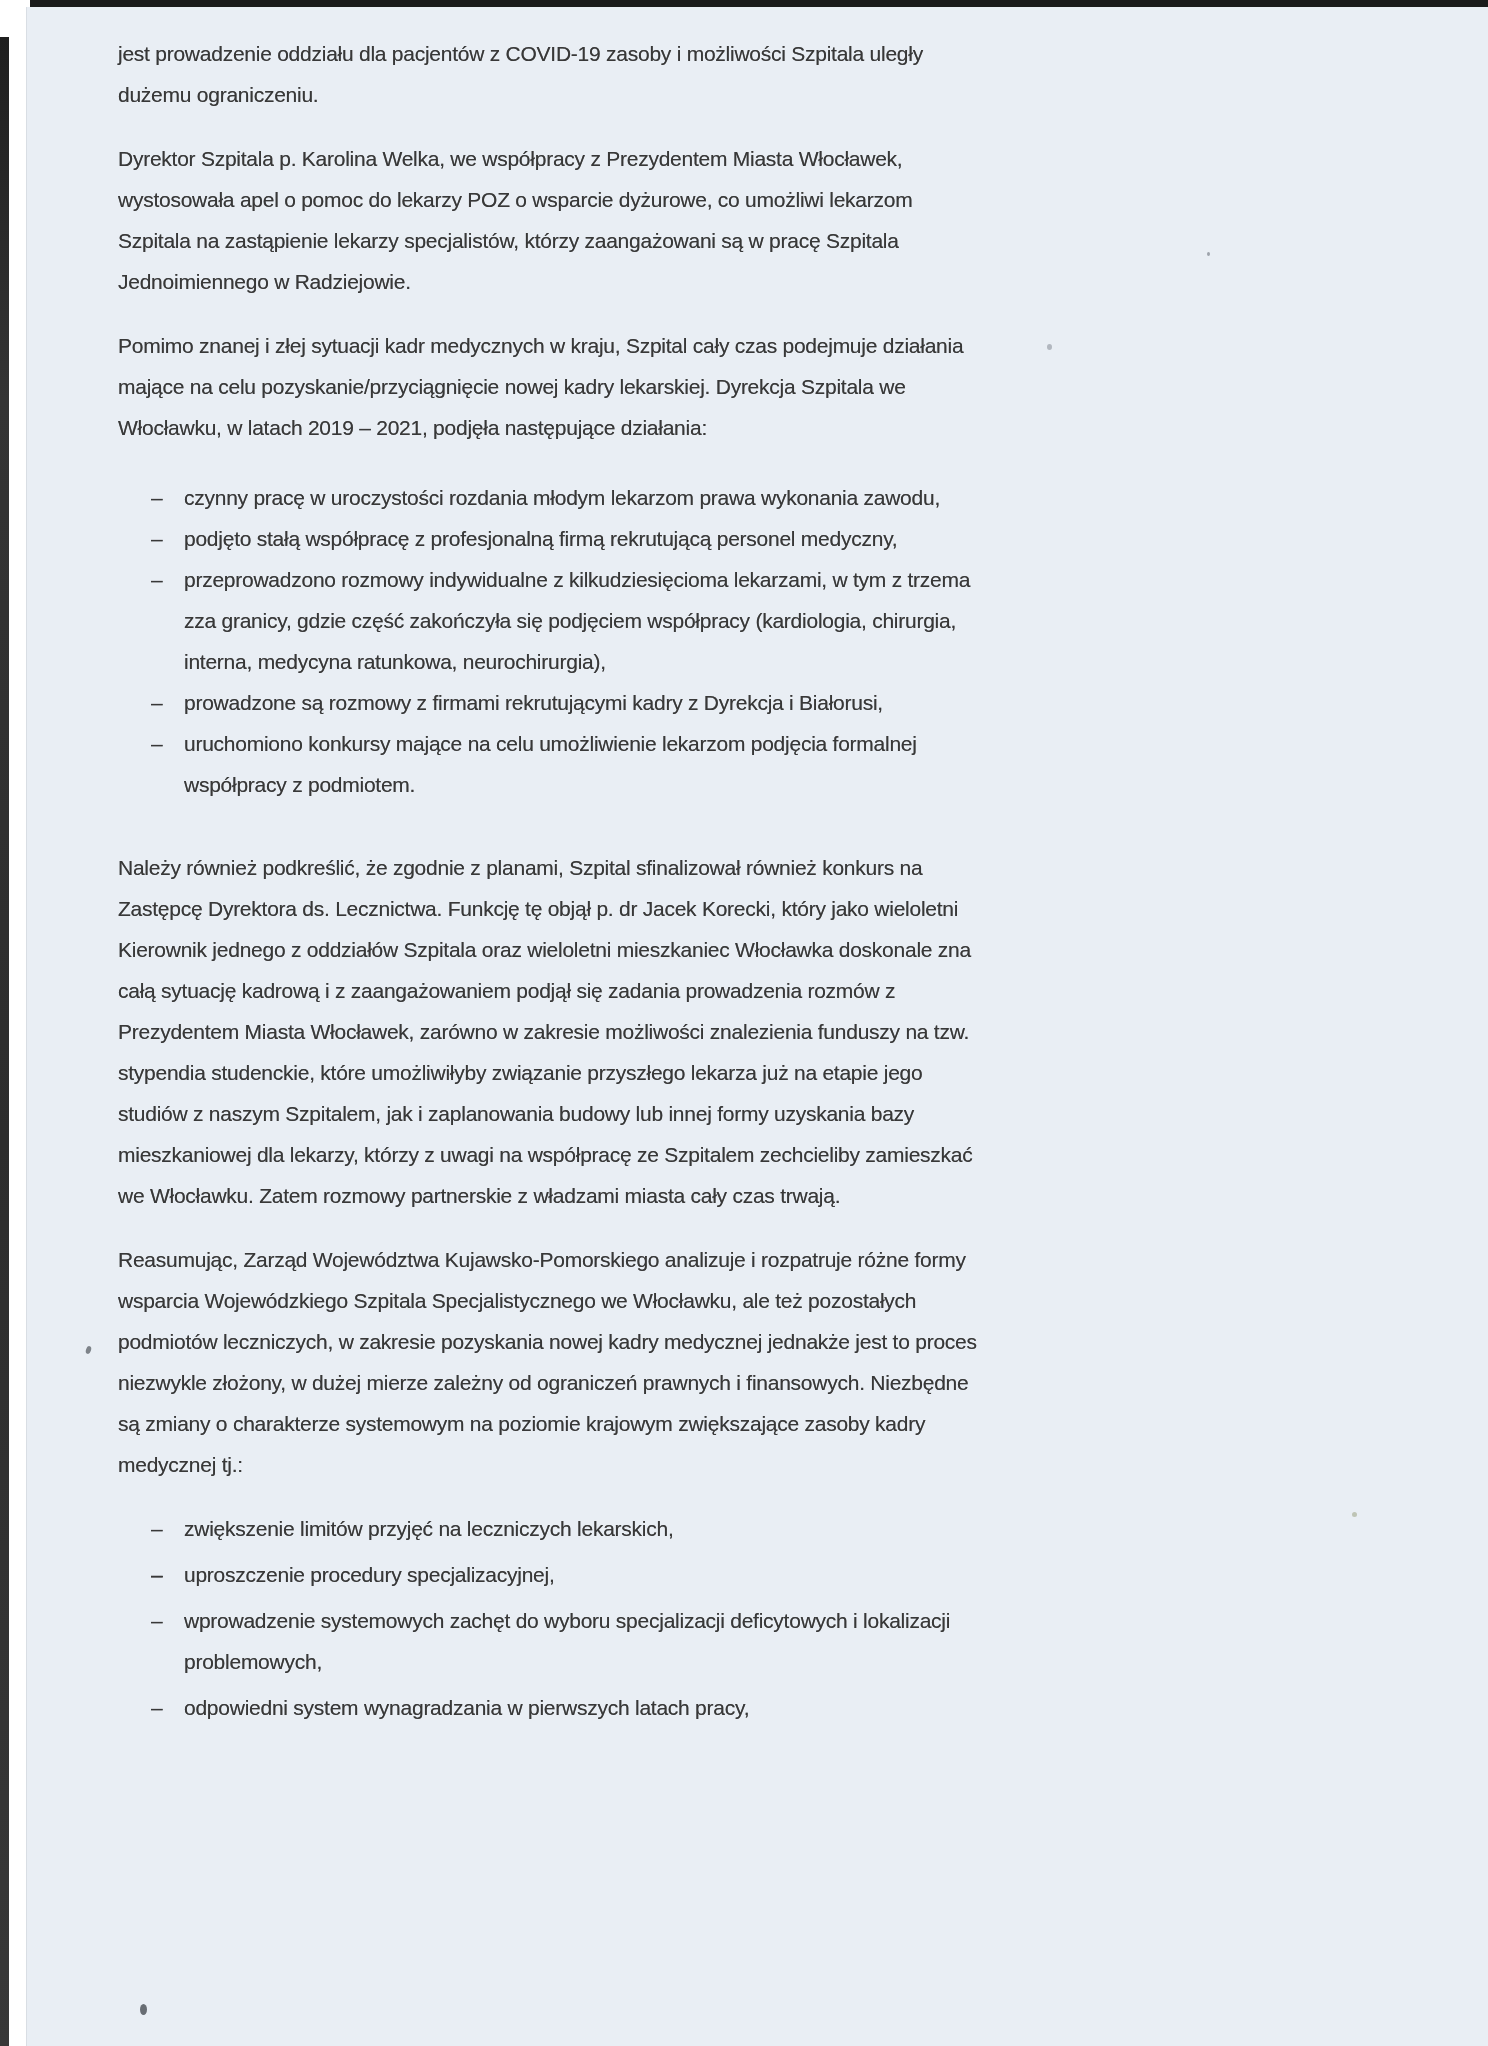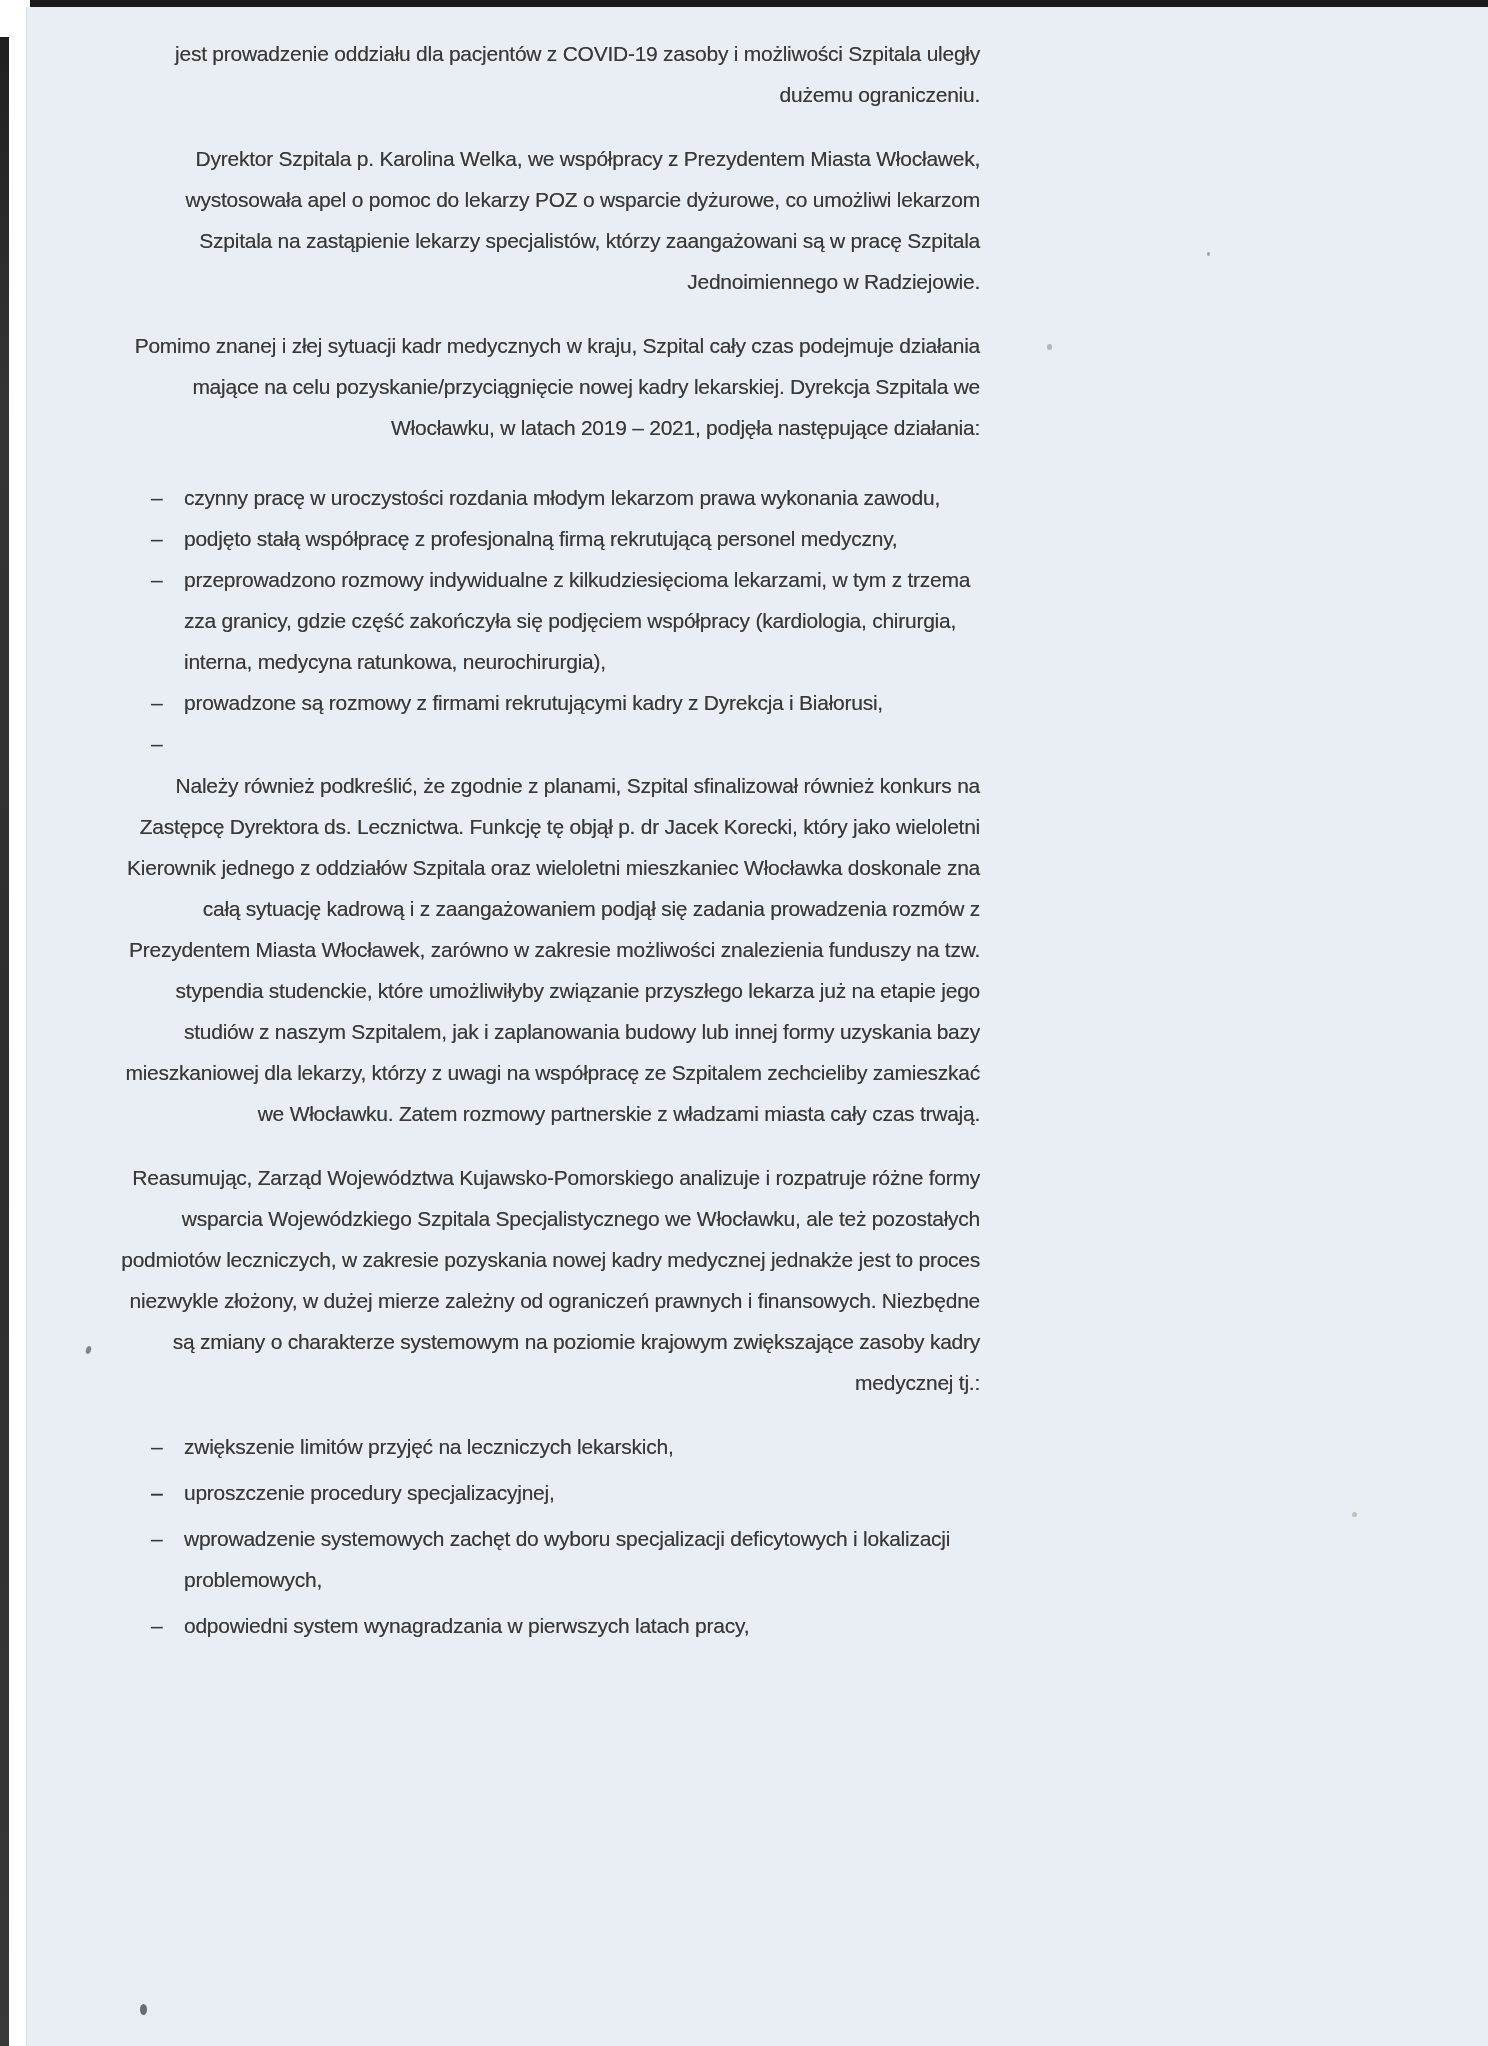--- a/index.html
+++ b/index.html
@@ -49,21 +49,20 @@
     padding-top: 26px;
     width: 862px;
     color: #383838;
     font-size: 21px;
     line-height: 41px;
     letter-spacing: -0.25px;
     text-shadow: 0 0 0.6px rgba(55,55,55,0.6);
   }
   .text-block p {
     margin: 0 0 23px 0;
-    text-align: right;
   }
   p.after-list {
     margin-top: 42px;
   }
   ul.dash-list {
     list-style: none;
     margin: 29px 0 23px 0;
     padding: 0;
   }
   ul.dash-list li {
@@ -115,20 +114,21 @@
         <li>
           <span class="dash">–</span>
           <span>przeprowadzono rozmowy indywidualne z kilkudziesięcioma lekarzami, w tym z trzema zza granicy, gdzie część zakończyła się podjęciem współpracy (kardiologia, chirurgia, interna, medycyna ratunkowa, neurochirurgia),</span>
         </li>
         <li>
           <span class="dash">–</span>
           <span>prowadzone są rozmowy z firmami rekrutującymi kadry z Dyrekcja i Białorusi,</span>
         </li>
         <li>
           <span class="dash">–</span>
+          <span>uruchomiono konkursy mające na celu umożliwienie lekarzom podjęcia formalnej współpracy z podmiotem.</span>
         </li>
       </ul>
 
       <p class="after-list">Należy również podkreślić, że zgodnie z planami, Szpital sfinalizował również konkurs na Zastępcę Dyrektora ds. Lecznictwa. Funkcję tę objął p. dr Jacek Korecki, który jako wieloletni Kierownik jednego z oddziałów Szpitala oraz wieloletni mieszkaniec Włocławka doskonale zna całą sytuację kadrową i z zaangażowaniem podjął się zadania prowadzenia rozmów z Prezydentem Miasta Włocławek, zarówno w zakresie możliwości znalezienia funduszy na tzw. stypendia studenckie, które umożliwiłyby związanie przyszłego lekarza już na etapie jego studiów z naszym Szpitalem, jak i zaplanowania budowy lub innej formy uzyskania bazy mieszkaniowej dla lekarzy, którzy z uwagi na współpracę ze Szpitalem zechcieliby zamieszkać we Włocławku. Zatem rozmowy partnerskie z władzami miasta cały czas trwają.</p>
 
       <p>Reasumując, Zarząd Województwa Kujawsko-Pomorskiego analizuje i rozpatruje różne formy wsparcia Wojewódzkiego Szpitala Specjalistycznego we Włocławku, ale też pozostałych podmiotów leczniczych, w zakresie pozyskania nowej kadry medycznej jednakże jest to proces niezwykle złożony, w dużej mierze zależny od ograniczeń prawnych i finansowych. Niezbędne są zmiany o charakterze systemowym na poziomie krajowym zwiększające zasoby kadry medycznej tj.:</p>
 
       <ul class="dash-list list2">
         <li>
           <span class="dash">–</span>

